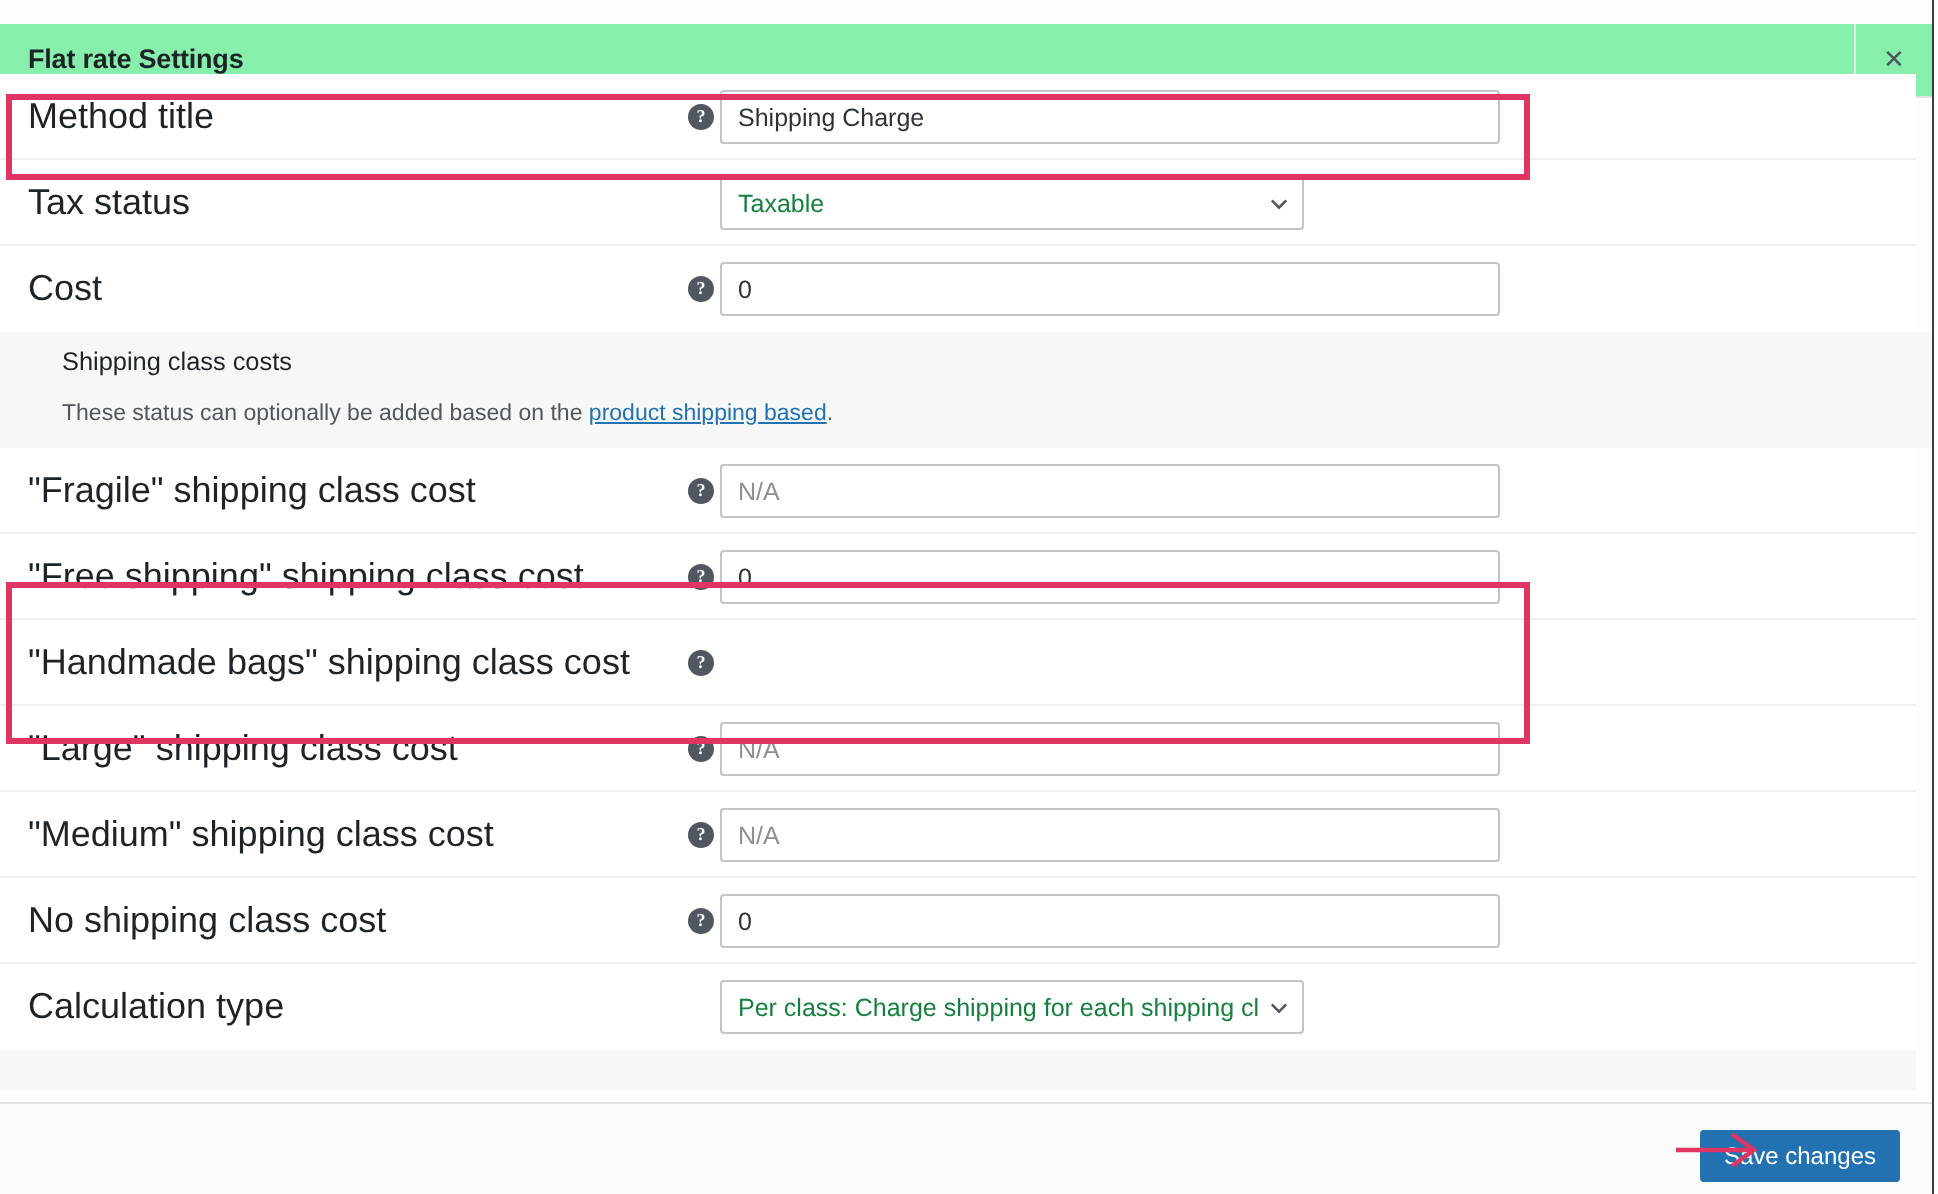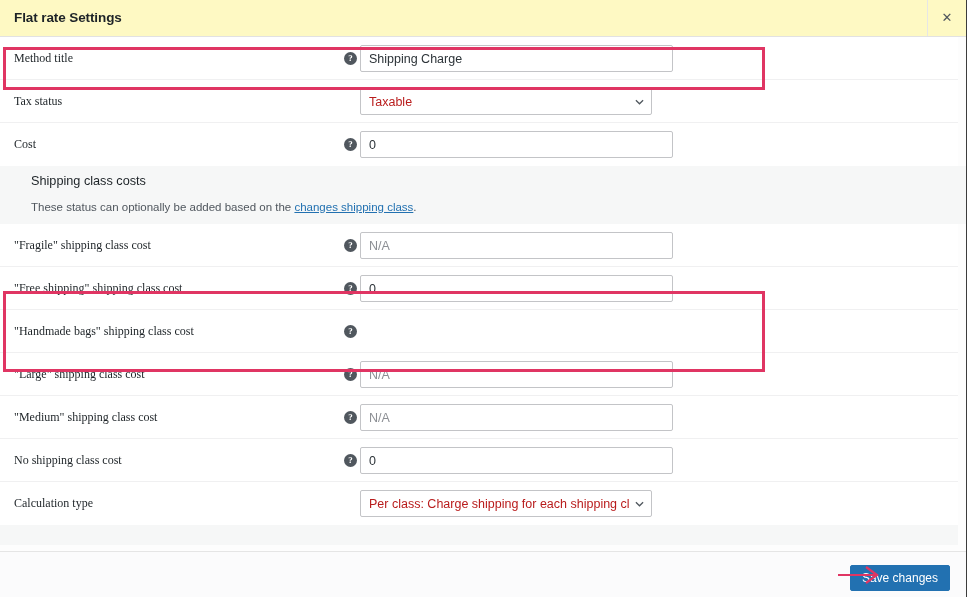--- a/index.html
+++ b/index.html
@@ -29,23 +29,23 @@
   .frame-right-gap {
     position: absolute;
     top: 0; left: 967px;
     width: 2px; height: 597px;
     background: #ffffff;
   }
 
   
   .modal-header {
     position: absolute;
-    top: 0; left: 0;
+    top: 12px; left: 0;
     width: 966px; height: 37px;
-    background: #fef9c3;
+    background: #86efac;
     border-bottom: 1px solid #e2e2e2;
   }
   .modal-title {
     position: absolute;
     left: 14px; top: 10px;
     font-size: 13.5px;
     font-weight: bold;
     color: #1d2327;
     letter-spacing: -0.1px;
   }
@@ -88,24 +88,23 @@
     height: 43px;
   }
   .row:last-child { border-bottom: none; }
 
   .row-label {
     position: absolute;
     left: 14px;
     top: 0;
     height: 43px;
     line-height: 43px;
-    font-size: 12px;
+    font-size: 18px;
     color: #1d2327;
     white-space: nowrap;
-    font-family: Liberation Serif, serif;
   }
   .row-label.indent { left: 14px; }
 
   .help-icon {
     position: absolute;
     left: 344px;
     top: 15px;
     width: 13px; height: 13px;
     border-radius: 50%;
     background: #50575e;
@@ -115,21 +114,21 @@
     line-height: 13px;
     text-align: center;
     cursor: pointer;
     font-family: "Liberation Serif", serif;
   }
 
   .text-input {
     position: absolute;
     left: 360px;
     top: 8px;
-    width: 313px;
+    width: 390px;
     height: 27px;
     border: 1px solid #c3c4c7;
     border-radius: 2px;
     background: #ffffff;
     font-size: 12.5px;
     color: #2c3338;
     padding: 0 8px;
     font-family: "Liberation Sans", sans-serif;
     outline: none;
     box-shadow: 0 0 0 transparent;
@@ -138,21 +137,21 @@
 
   .select-input {
     position: absolute;
     left: 360px;
     top: 8px;
     height: 27px;
     border: 1px solid #c3c4c7;
     border-radius: 2px;
     background: #ffffff;
     font-size: 12.5px;
-    color: #b91c1c;
+    color: #15803d;
     padding: 0 22px 0 8px;
     font-family: "Liberation Sans", sans-serif;
     outline: none;
     cursor: pointer;
     display: flex;
     align-items: center;
     white-space: nowrap;
     overflow: hidden;
   }
   .select-input .sel-text { overflow: hidden; text-overflow: clip; }
@@ -268,21 +267,21 @@
 
       <div class="row" style="height:43px;border-bottom:none;">
         <div class="row-label">Cost</div>
         <div class="help-icon">?</div>
         <input class="text-input" type="text" value="0" style="">
       </div>
     </div>
 
     <div class="section-block">
       <div class="section-title">Shipping class costs</div>
-      <div class="section-desc"><span>These status can optionally be added based on the </span><a href="#">changes shipping class</a><span>.</span></div>
+      <div class="section-desc"><span>These status can optionally be added based on the </span><a href="#">product shipping based</a><span>.</span></div>
     </div>
 
     <div class="group">
 
       <div class="row" style="height:43px;">
         <div class="row-label indent">"Fragile" shipping class cost</div>
         <div class="help-icon">?</div>
         <input class="text-input" type="text" placeholder="N/A" style="">
       </div>
 

